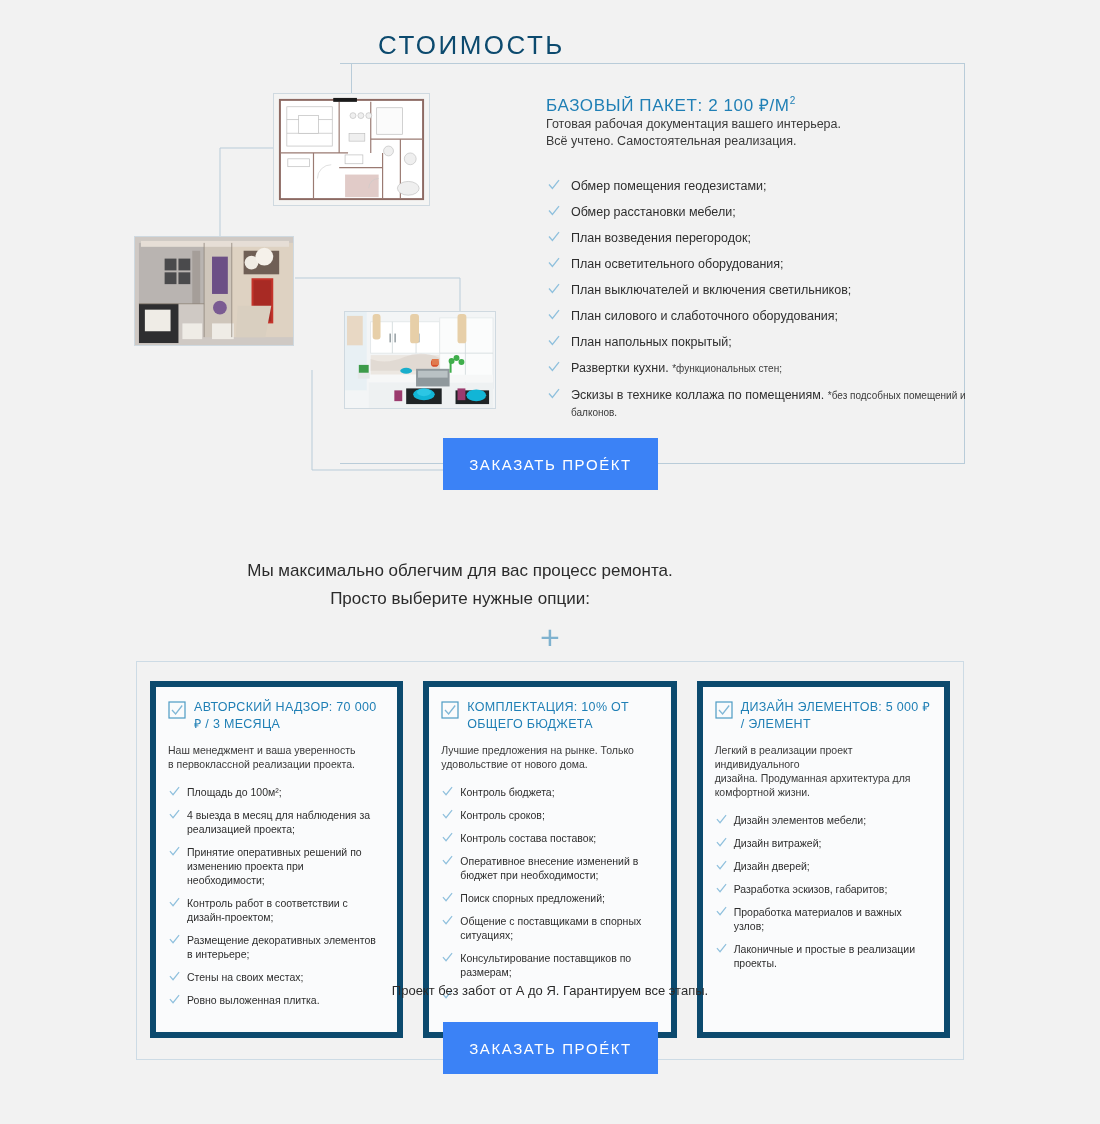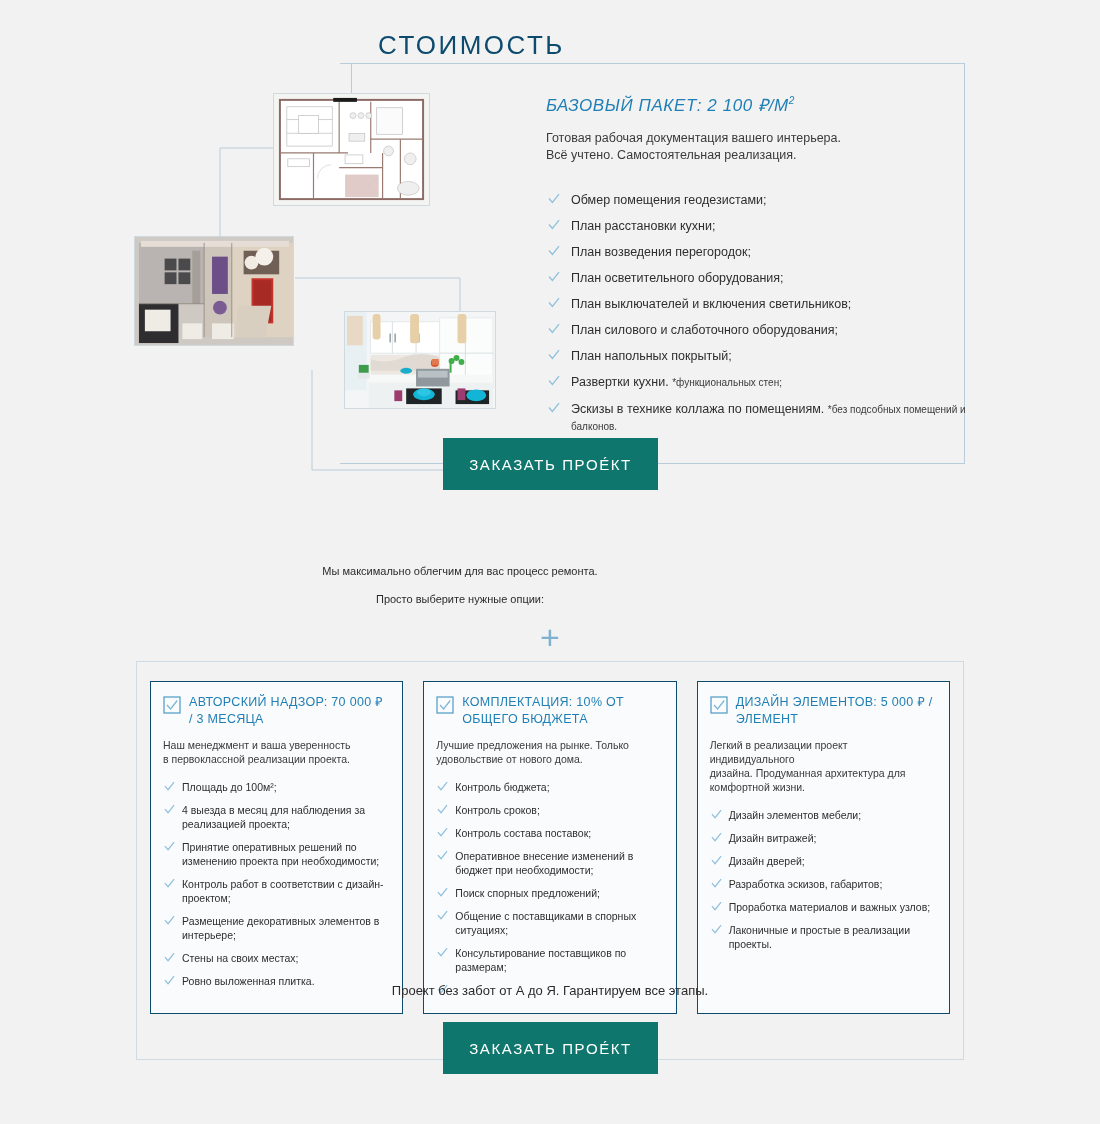--- a/index.html
+++ b/index.html
@@ -51,23 +51,21 @@
   
   .pkg {
     position: absolute;
     left: 546px; top: 93px;
     width: 420px;
   }
   .pkg-title {
     font-size: 17px;
     color: #1f7fb5;
     letter-spacing: 0.6px;
-    margin-bottom: 14px;
     white-space: nowrap;
-    font-style: italic;
   }
   .pkg-title sup { font-size: 10px; vertical-align: super; }
   .pkg-lead {
     font-size: 12.5px;
     line-height: 17px;
     color: #3a3a3a;
     margin-bottom: 28px;
   }
   .feat-list { list-style: none; }
   .feat {
@@ -81,41 +79,41 @@
   .feat .tick {
     position: absolute; left: 2px; top: 1px;
     width: 12px; height: 12px;
   }
   .feat .note { font-size: 10px; color: #3a3a3a; }
   .feat .note:before { content: "*"; }
 
   
   .cta {
     position: absolute;
-    background: #0f766e;
+    background: #3b82f6;
     color: #ffffff;
     font-size: 15px;
     letter-spacing: 1.6px;
     display: flex;
     align-items: center;
     justify-content: center;
     cursor: pointer;
     border: none;
     font-family: "Liberation Sans", sans-serif;
   }
   .cta-top { left: 443px; top: 438px; width: 215px; height: 52px; }
   .cta-bottom { left: 443px; top: 1022px; width: 215px; height: 52px; }
 
   
   .mid-text {
     position: absolute;
     left: 0; top: 557px;
     width: 920px;
     text-align: center;
-    font-size: 11px;
+    font-size: 17px;
     line-height: 28px;
     color: #2b2b2b;
   }
   .plus-mark {
     position: absolute;
     left: 0; top: 618px;
     width: 1100px;
     text-align: center;
     font-size: 34px;
     color: #7fb2cf;
@@ -131,21 +129,21 @@
   }
   .cards {
     position: absolute;
     left: 150px; top: 681px;
     width: 800px;
     display: flex;
     gap: 20px;
   }
   .card {
     width: 277px;
-    border: 1px solid #0c4a6e;
+    border: 6px solid #0c4a6e;
     background: #fafbfc;
     padding: 12px 14px 16px 12px;
   }
   .card-head { display: flex; align-items: flex-start; gap: 8px; margin-bottom: 10px; }
   .chk { flex: 0 0 auto; width: 18px; height: 18px; margin-top: 2px; }
   .card-title {
     font-size: 12.5px;
     line-height: 17px;
     color: #1f7fb5;
     letter-spacing: 0.3px;
@@ -337,21 +335,21 @@
       <span>БАЗОВЫЙ ПАКЕТ: 2 100 ₽/М</span><sup>2</sup>
     </div>
     <div class="pkg-lead" style="white-space:pre-line;">Готовая рабочая документация вашего интерьера.
 Всё учтено. Самостоятельная реализация.</div>
     <ul class="feat-list" id="feat-list">
         <li class="feat"><svg class="tick" viewBox="0 0 12 12">
             <path d="M1 5.5 L4.4 9.5 L11 1.2" fill="none" stroke="#8fc0dd" stroke-width="1.3"></path>
           </svg><span>Обмер помещения геодезистами;</span></li>
         <li class="feat"><svg class="tick" viewBox="0 0 12 12">
             <path d="M1 5.5 L4.4 9.5 L11 1.2" fill="none" stroke="#8fc0dd" stroke-width="1.3"></path>
-          </svg><span>План расстановки кухни;</span></li>
+          </svg><span>Обмер расстановки мебели;</span></li>
         <li class="feat"><svg class="tick" viewBox="0 0 12 12">
             <path d="M1 5.5 L4.4 9.5 L11 1.2" fill="none" stroke="#8fc0dd" stroke-width="1.3"></path>
           </svg><span>План возведения перегородок;</span></li>
         <li class="feat"><svg class="tick" viewBox="0 0 12 12">
             <path d="M1 5.5 L4.4 9.5 L11 1.2" fill="none" stroke="#8fc0dd" stroke-width="1.3"></path>
           </svg><span>План осветительного оборудования;</span></li>
         <li class="feat"><svg class="tick" viewBox="0 0 12 12">
             <path d="M1 5.5 L4.4 9.5 L11 1.2" fill="none" stroke="#8fc0dd" stroke-width="1.3"></path>
           </svg><span>План выключателей и включения светильников;</span></li>
         <li class="feat"><svg class="tick" viewBox="0 0 12 12">

